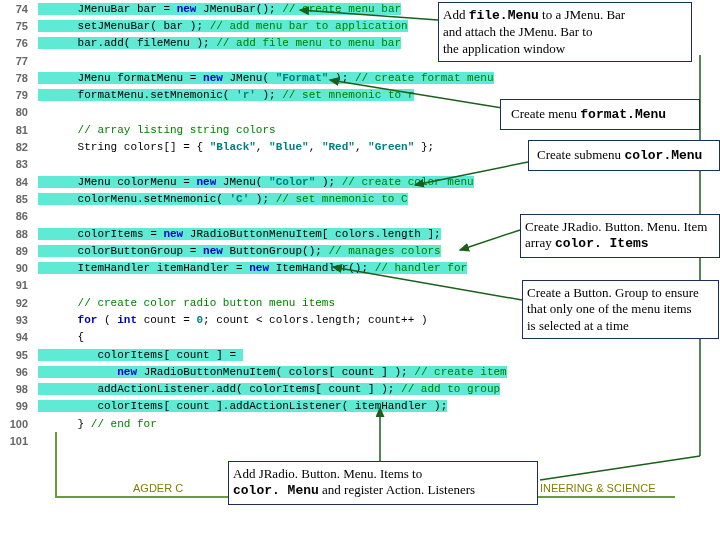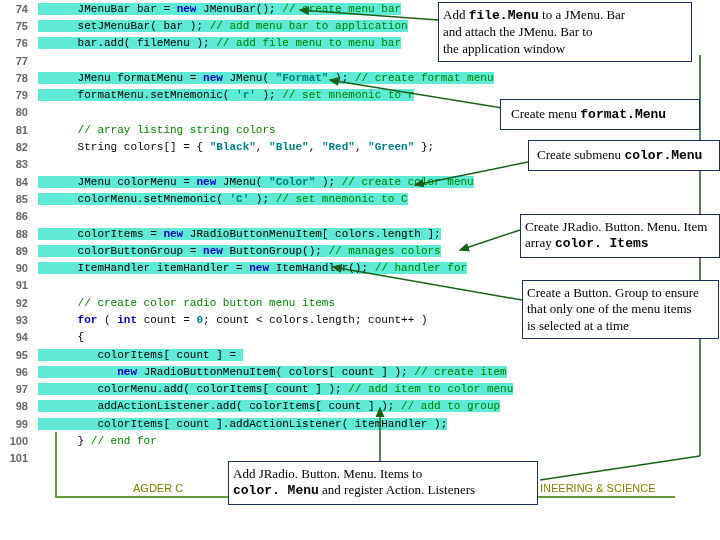--- a/index.html
+++ b/index.html
@@ -117,21 +117,20 @@
     <div class="line"><span class="ln">86</span><span class="code"></span></div>
     <div class="line"><span class="ln">88</span><span class="code"><span class="hl">      colorItems = </span><span class="kw hl">new</span><span class="hl"> JRadioButtonMenuItem[ colors.length ];</span></span></div>
     <div class="line"><span class="ln">89</span><span class="code"><span class="hl">      colorButtonGroup = </span><span class="kw hl">new</span><span class="hl"> ButtonGroup(); </span><span class="cm hl">// manages colors</span></span></div>
     <div class="line"><span class="ln">90</span><span class="code"><span class="hl">      ItemHandler itemHandler = </span><span class="kw hl">new</span><span class="hl"> ItemHandler(); </span><span class="cm hl">// handler for</span></span></div>
     <div class="line"><span class="ln">91</span><span class="code"></span></div>
     <div class="line"><span class="ln">92</span><span class="code"><span class="cm">      // create color radio button menu items</span></span></div>
     <div class="line"><span class="ln">93</span><span class="code"><span class="kw">      for</span><span class="plain"> ( </span><span class="kw">int</span><span class="plain"> count = </span><span class="str">0</span><span class="plain">; count &lt; colors.length; count++ )</span></span></div>
     <div class="line"><span class="ln">94</span><span class="code"><span class="plain">      {</span></span></div>
     <div class="line"><span class="ln">95</span><span class="code"><span class="hl">         colorItems[ count ] = </span></span></div>
     <div class="line"><span class="ln">96</span><span class="code"><span class="hl">            </span><span class="kw hl">new</span><span class="hl"> JRadioButtonMenuItem( colors[ count ] ); </span><span class="cm hl">// create item</span></span></div>
-    <div class="line"><span class="ln">97</span><span class="code"><span class="hl">         colorMenu.add( colorItems[ count ] ); </span><span class="cm hl">// add item to color menu</span></span></div>
     <div class="line"><span class="ln">98</span><span class="code"><span class="hl">         addActionListener.add( colorItems[ count ] ); </span><span class="cm hl">// add to group</span></span></div>
     <div class="line"><span class="ln">99</span><span class="code"><span class="hl">         colorItems[ count ].addActionListener( itemHandler );</span></span></div>
     <div class="line"><span class="ln">100</span><span class="code"><span class="plain">      } </span><span class="cm">// end for</span></span></div>
     <div class="line"><span class="ln">101</span><span class="code"></span></div>
   </div>
 
 <div class="callout" id="c1"><span>Add </span><span class="mono">file.Menu</span><span> to a </span><span class="b">JMenu. Bar</span><br><span> and attach the </span><span class="b">JMenu. Bar</span><span> to</span><br><span> the application window</span></div>
 <div class="callout" id="c2"><span>Create menu </span><span class="mono">format.Menu</span></div>
 <div class="callout" id="c3"><span>Create submenu </span><span class="mono">color.Menu</span></div>
 <div class="callout" id="c4"><span>Create </span><span class="b">JRadio. Button. Menu. Item</span><br><span> array </span><span class="mono">color. Items</span></div>

